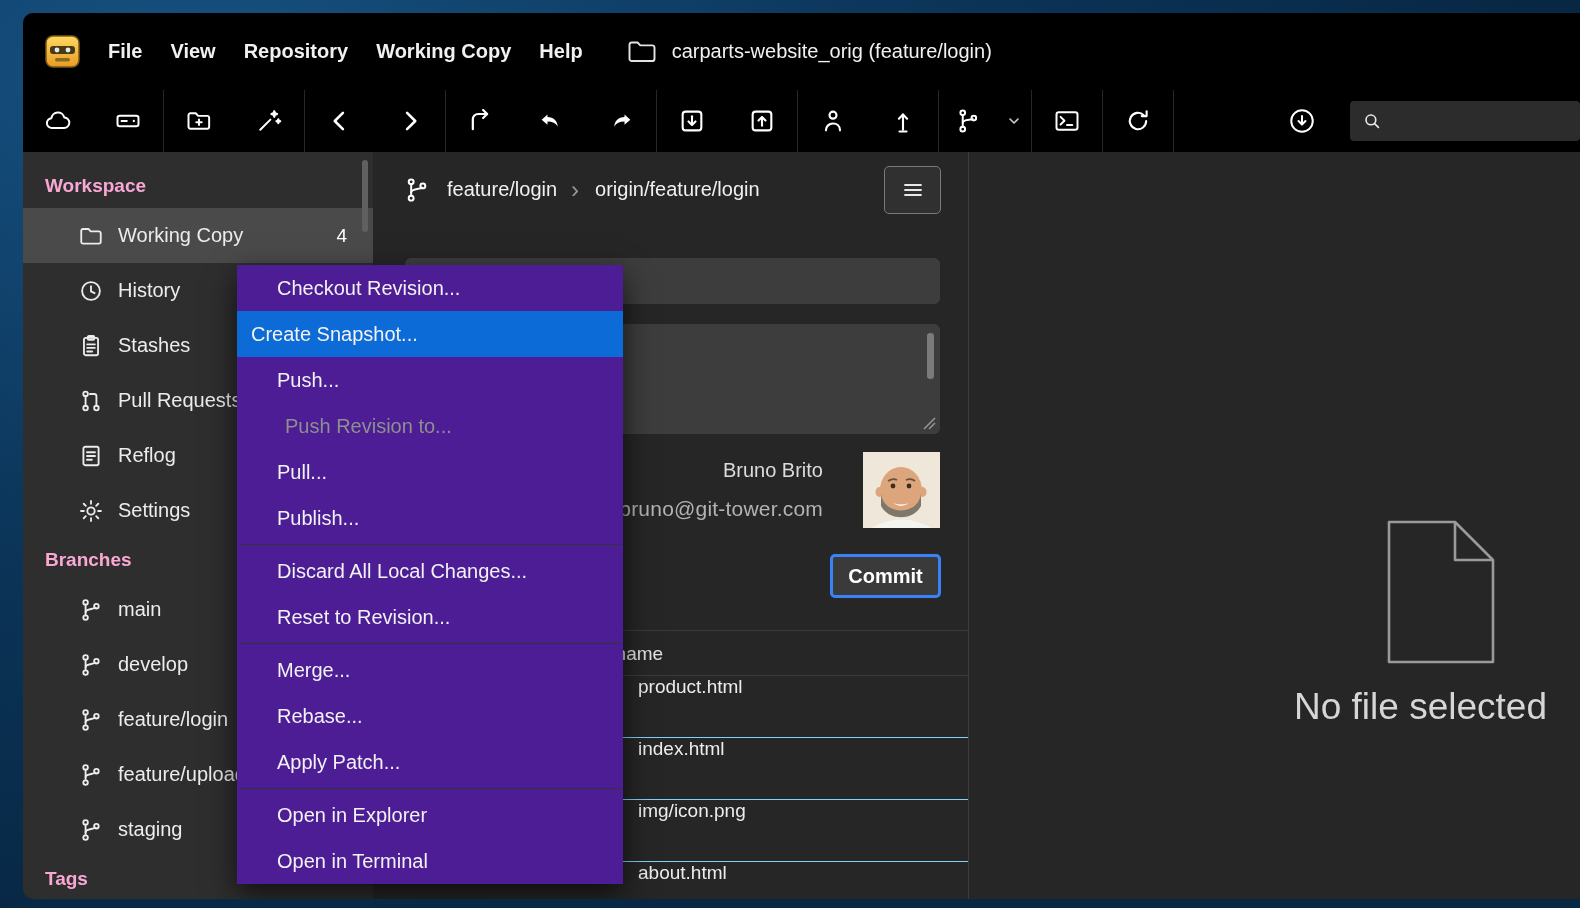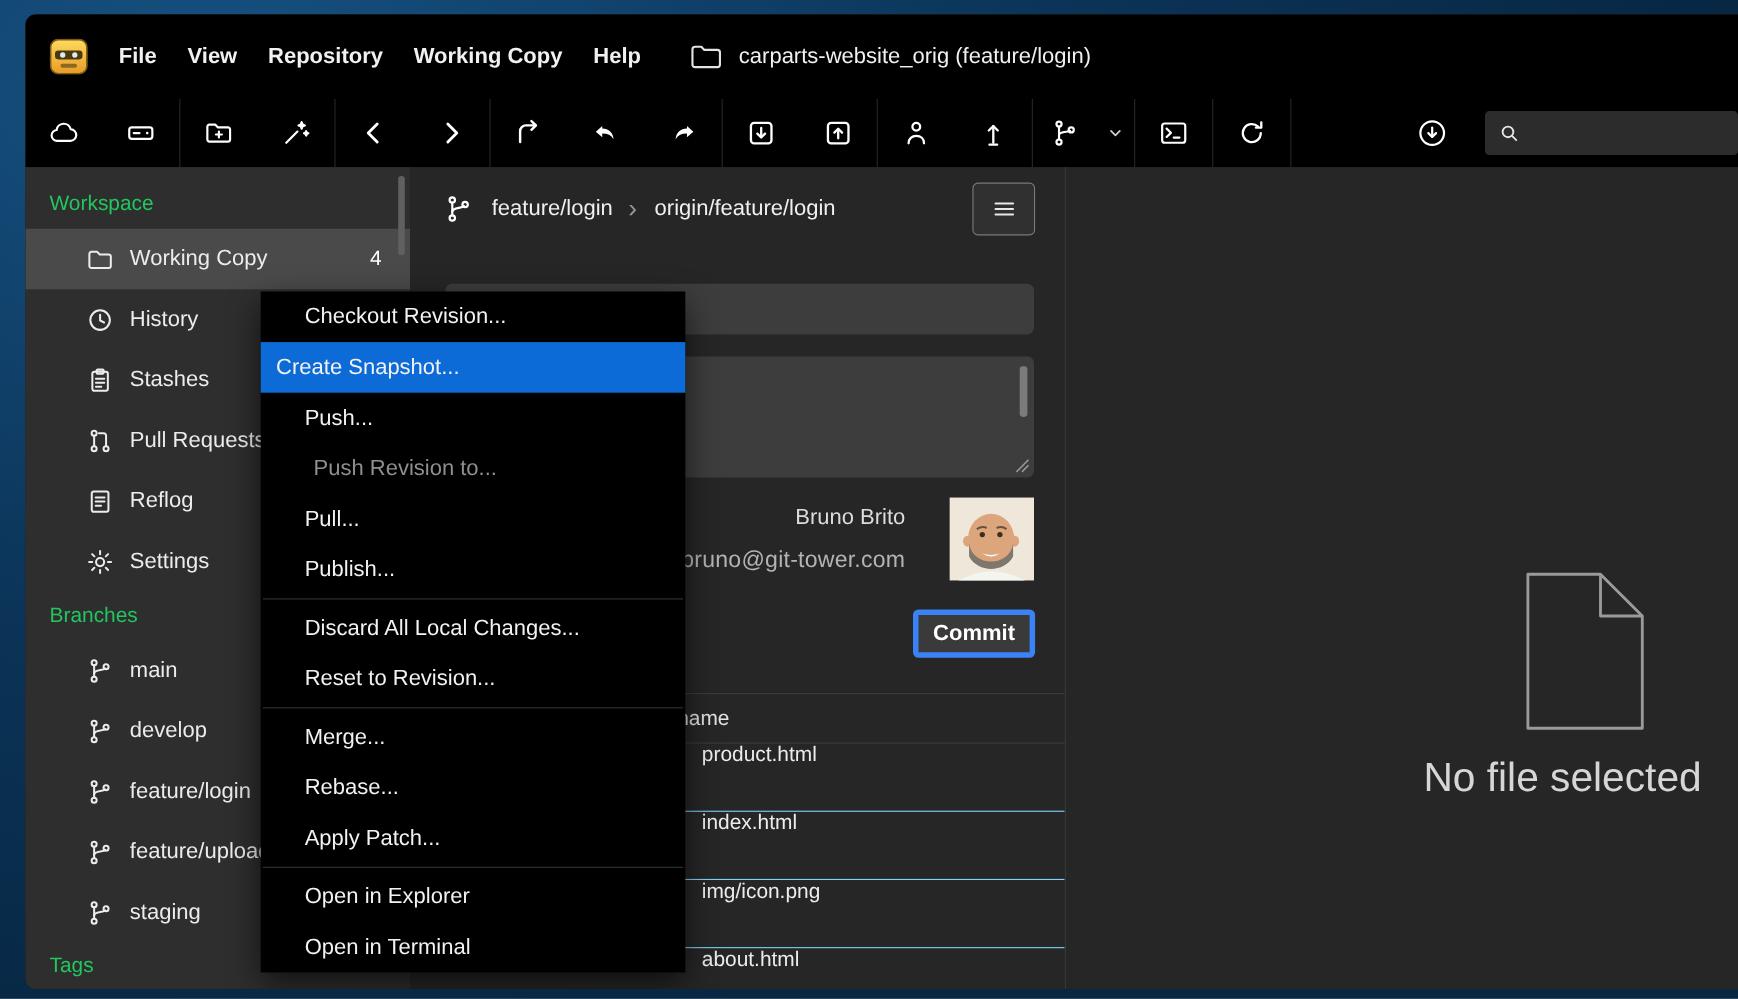--- a/index.html
+++ b/index.html
@@ -27,21 +27,21 @@
   .tbtn { width:70px; height:100%; display:flex; align-items:center; justify-content:center; cursor:pointer; }
   .tbtn.narrow { width:58px; }
   .tbtn.tiny { width:34px; }
   .t-spacer { flex:1; }
   .searchbox { width:230px; height:40px; background:#2c2c2c; border-radius:4px; margin:11px 0 11px 20px; display:flex; align-items:center; padding-left:11px; }
   .searchbox input { background:transparent; border:none; outline:none; color:#eee; font-size:18px; width:170px; margin-left:10px; font-family:inherit; }
   
   .content { position:absolute; left:0; top:139px; right:0; bottom:0; }
   
   .sidebar { position:absolute; left:0; top:0; bottom:0; width:350px; background:#2e2e2e; padding-top:12px; overflow:hidden; }
-  .sb-header { height:44px; line-height:44px; padding-left:22px; font-size:19px; font-weight:400; color:#22c55e; }
+  .sb-header { height:44px; line-height:44px; padding-left:22px; font-size:19px; font-weight:700; color:#f9a8d4; }
   .sb-item { height:55px; display:flex; align-items:center; color:#ececec; font-size:20px; cursor:pointer; white-space:nowrap; }
   .sb-item .sb-icon { width:26px; margin-left:55px; margin-right:14px; flex:0 0 auto; display:flex; }
   .sb-item.selected { background:#4a4a4a; }
   .sb-badge { margin-left:auto; margin-right:26px; font-size:19px; color:#fff; }
   .sb-scroll { position:absolute; right:5px; top:8px; width:6px; height:72px; background:#606060; border-radius:3px; }
   
   .main { position:absolute; left:350px; top:0; bottom:0; width:595px; background:#262626; }
   .branch-bar { position:absolute; left:0; right:0; top:0; height:75px; display:flex; align-items:center; padding-left:30px; }
   .bb-label { font-size:20px; color:#f0f0f0; margin-left:16px; white-space:nowrap; }
   .bb-sep { color:#979797; font-size:24px; margin-left:14px; }
@@ -49,35 +49,35 @@
   .summary-input { position:absolute; left:32px; top:106px; width:535px; height:46px; background:#3d3d3d; border:none; border-radius:6px; color:#eee; font-size:19px; padding:0 14px; outline:none; font-family:inherit; }
   .desc-wrap { position:absolute; left:32px; top:172px; width:535px; height:110px; }
   .desc-input { width:100%; height:100%; background:#3d3d3d; border:none; border-radius:6px; color:#eee; font-size:19px; padding:10px 14px; resize:none; outline:none; font-family:inherit; }
   .desc-scroll { position:absolute; right:6px; top:9px; width:7px; height:46px; background:#7b7b7b; border-radius:3px; pointer-events:none; }
   .desc-grip { position:absolute; right:4px; bottom:4px; width:16px; height:16px; pointer-events:none; }
   .author-row { position:absolute; left:32px; top:300px; width:535px; height:76px; display:flex; justify-content:flex-end; align-items:center;gap:29px; }
   .author-texts { display:flex; flex-direction:column; justify-content:space-around; height:76px; text-align:right; margin-right:11px; }
   .author-name { font-size:20px; color:#dcdcdc; white-space:nowrap; }
   .author-email { font-size:21px; color:#b3b3b3; white-space:nowrap; letter-spacing:.2px; }
   .avatar { width:77px; height:76px; flex:0 0 auto; overflow:hidden; }
-  .commit-btn { position:absolute; left:457px; top:402px; width:111px; height:44px; background:#3a3a3a; border:5px solid #3b82f6; border-radius:5px; color:#fff; font-size:20px; font-weight:600; font-family:inherit; cursor:pointer; }
+  .commit-btn { position:absolute; left:457px; top:402px; width:111px; height:44px; background:#3a3a3a; border:3px solid #3b82f6; border-radius:5px; color:#fff; font-size:20px; font-weight:600; font-family:inherit; cursor:pointer; }
   
   .file-list { position:absolute; left:0; right:0; top:478px; bottom:0; }
   .fl-header { height:46px; line-height:46px; border-top:1px solid #3b3b3b; border-bottom:1px solid #3b3b3b; font-size:19px; color:#e2e2e2; padding-left:212px; }
   .fl-row { height:62px; border-bottom:1px solid #7dd3fc; display:flex; cursor:pointer; }
   .fl-check { width:21px; height:21px; margin-left:52px; background:#2d69d5; border-radius:4px; display:flex; align-items:center; justify-content:center; flex:0 0 auto; }
   .fl-badge { width:21px; height:21px; margin-left:10px; background:#3f77d2; border-radius:4px; color:#fff; font-size:14px; font-weight:700; display:flex; align-items:center; justify-content:center; flex:0 0 auto; }
   .fl-chev { margin-left:123px; display:flex; flex:0 0 auto; }
   .fl-name { margin-left:23px; font-size:19px; color:#ececec; white-space:nowrap; }
   
   .detail { position:absolute; left:945px; right:0; top:0; bottom:0; background:#262626; border-left:1px solid #3b3b3b; }
   .doc-icon { position:absolute; left:412px; top:366px; }
   .empty-text { position:absolute; left:325px; top:534px; font-size:37px; color:#d6d6d6; white-space:nowrap; }
   
-  .context-menu { position:absolute; left:214px; top:252px; width:386px; background:#000000; box-shadow:0 10px 28px rgba(0,0,0,.65); z-index:50; }
+  .context-menu { position:absolute; left:214px; top:252px; width:386px; background:#4c1d95; box-shadow:0 10px 28px rgba(0,0,0,.65); z-index:50; }
   .cm-item { height:46px; display:flex; align-items:center; padding-left:40px; font-size:20px; color:#f2f2f2; cursor:pointer; white-space:nowrap; }
   .cm-item.highlighted { background:#0d6bd8;padding-left:14px; }
   .cm-item.disabled { color:#8f8f8f; cursor:default;padding-left:48px; }
   .cm-sep { height:7px; position:relative; }
   .cm-sep::after { content:""; position:absolute; left:2px; right:2px; top:3px; height:1px; background:#343434; }
 </style>
 </head>
 <body>
 
 <div class="window">

